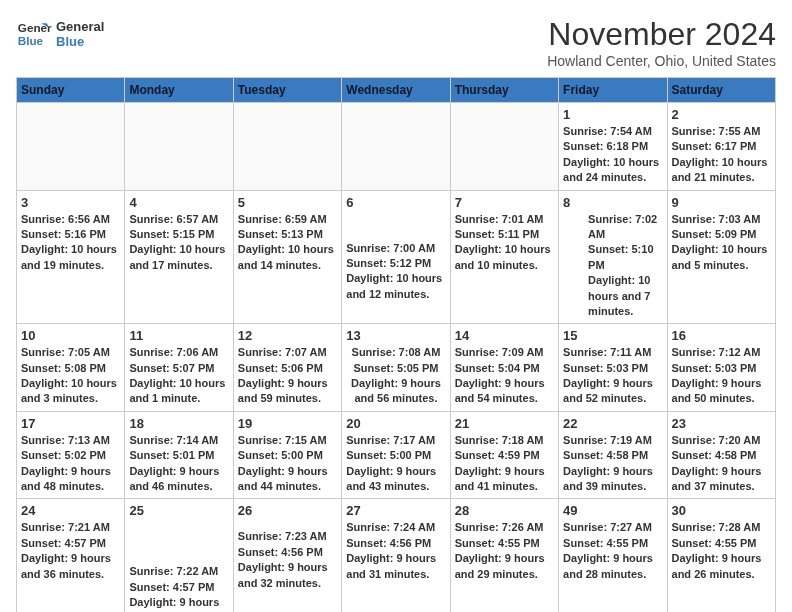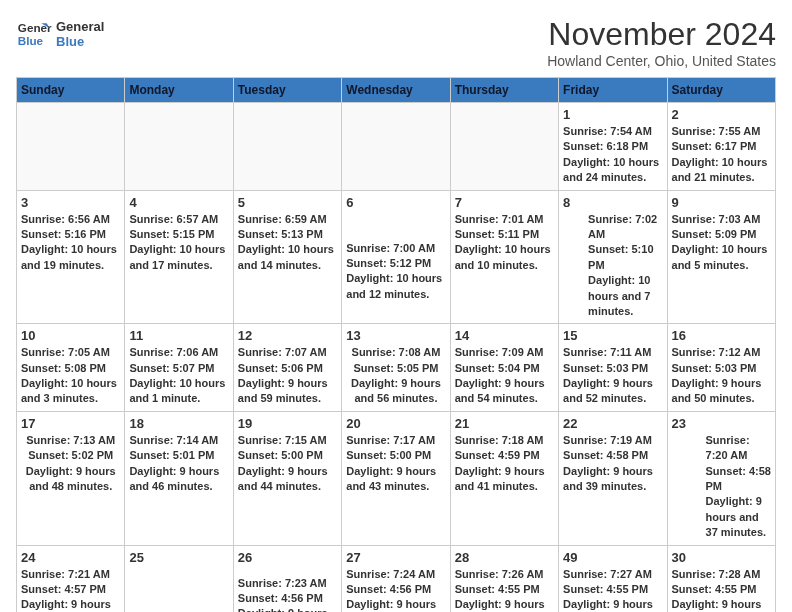--- a/index.html
+++ b/index.html
@@ -212,21 +212,21 @@
         <td>
           <span class="day-number">16</span>
           <div class="day-info" style="white-space: pre-line;">Sunrise: 7:12 AM
 Sunset: 5:03 PM
 Daylight: 9 hours and 50 minutes.</div>
         </td>
       </tr>
       <tr>
         <td>
           <span class="day-number">17</span>
-          <div class="day-info" style="white-space: pre-line; text-align: center;">Sunrise: 7:13 AM
+          <div class="day-info" style="white-space: pre-line;">Sunrise: 7:13 AM
 Sunset: 5:02 PM
 Daylight: 9 hours and 48 minutes.</div>
         </td>
         <td>
           <span class="day-number">18</span>
           <div class="day-info" style="white-space: pre-line;">Sunrise: 7:14 AM
 Sunset: 5:01 PM
 Daylight: 9 hours and 46 minutes.</div>
         </td>
         <td>
@@ -248,21 +248,21 @@
 Daylight: 9 hours and 41 minutes.</div>
         </td>
         <td>
           <span class="day-number">22</span>
           <div class="day-info" style="white-space: pre-line;">Sunrise: 7:19 AM
 Sunset: 4:58 PM
 Daylight: 9 hours and 39 minutes.</div>
         </td>
         <td>
           <span class="day-number">23</span>
-          <div class="day-info" style="white-space: pre-line; margin-left: 34px;">Sunrise: 7:20 AM
+          <div class="day-info" style="white-space: pre-line;">Sunrise: 7:20 AM
 Sunset: 4:58 PM
 Daylight: 9 hours and 37 minutes.</div>
         </td>
       </tr>
       <tr>
         <td>
           <span class="day-number">24</span>
           <div class="day-info" style="white-space: pre-line;">Sunrise: 7:21 AM
 Sunset: 4:57 PM
 Daylight: 9 hours and 36 minutes.</div>

